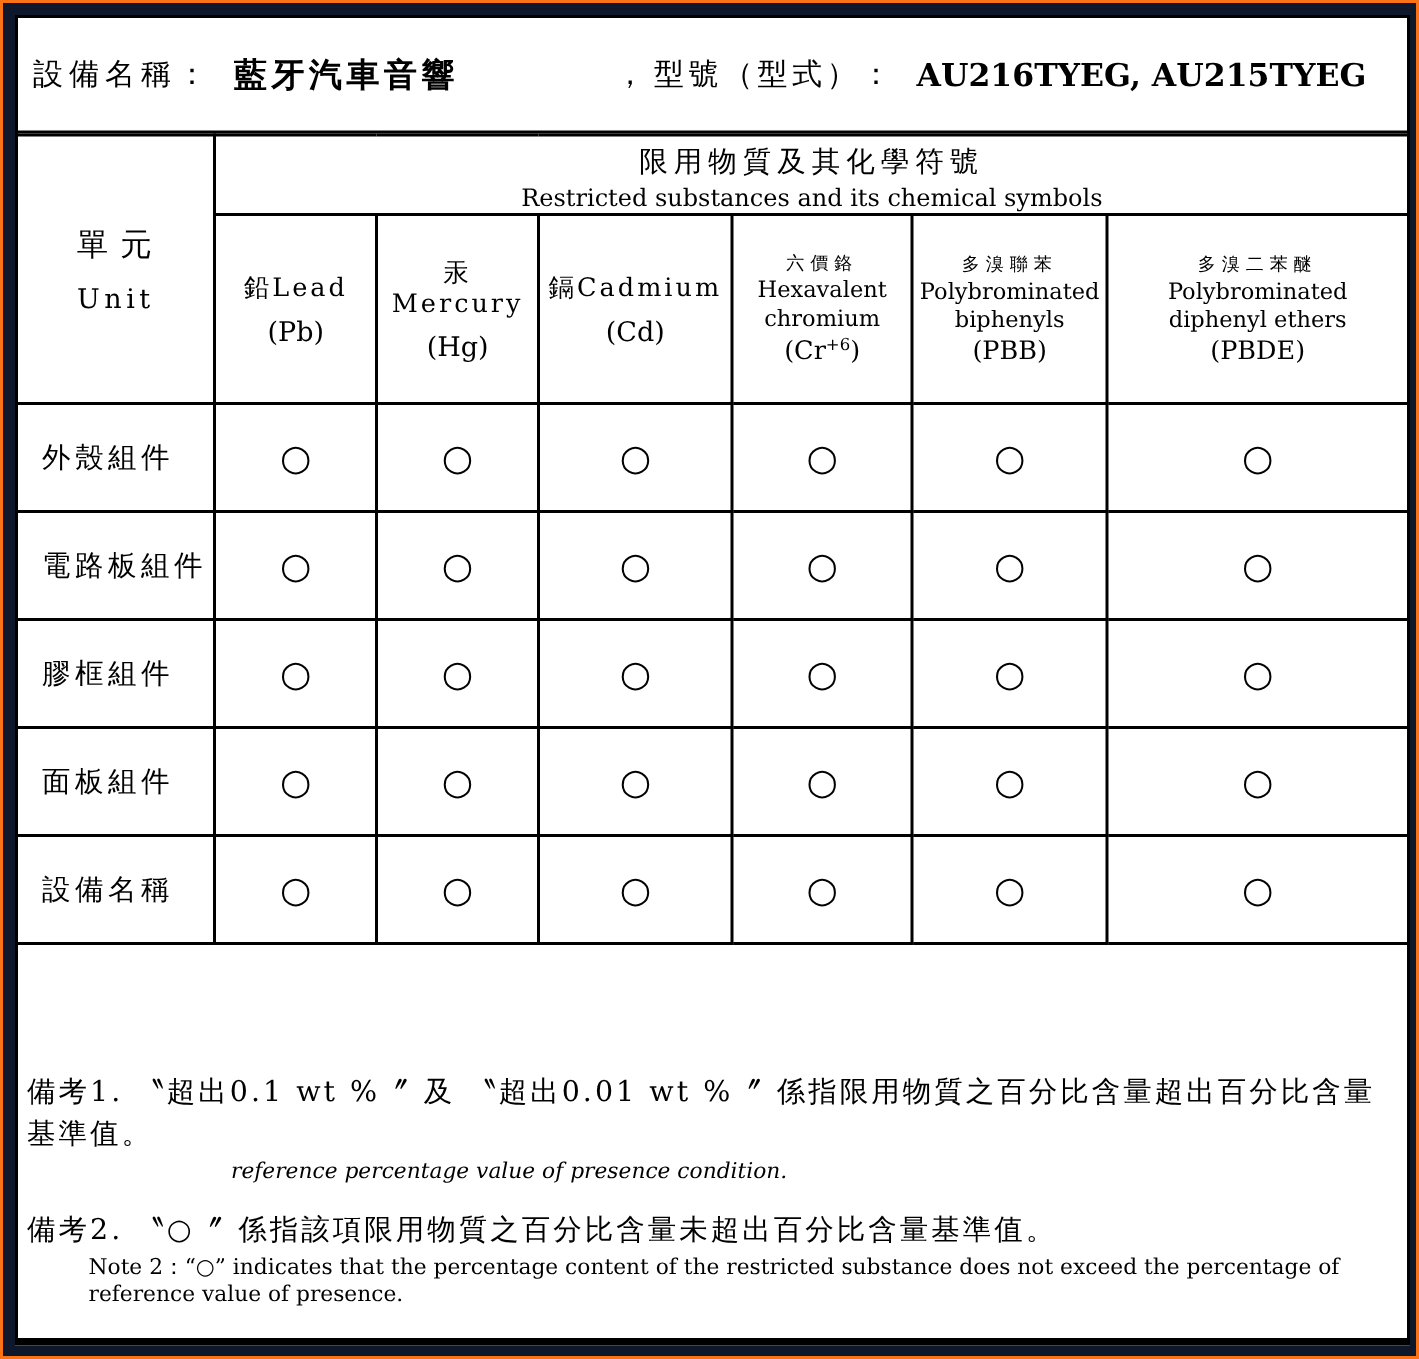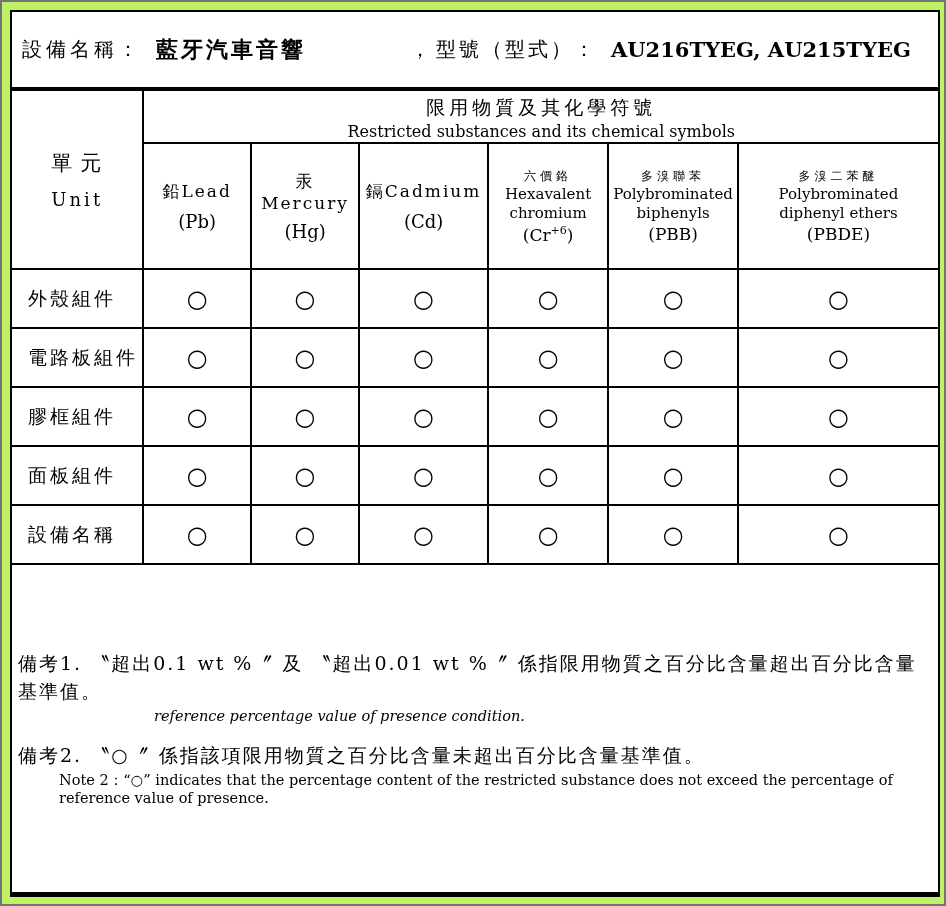--- a/index.html
+++ b/index.html
@@ -1,22 +1,22 @@
 <!DOCTYPE html>
 <html><head>
 <meta charset="utf-8">
 <style>
   * { box-sizing: border-box; margin: 0; padding: 0; }
   html, body { background: #fff; }
   .canvas {
     position: relative;
     width: 946px;
     height: 906px;
-    background: #bef264;
-    border: 2px solid #737373;
+    background: #0f172a;
+    border: 2px solid #f97316;
     font-family: "DejaVu Serif", "Liberation Serif", serif;
     color: #000;
     overflow: hidden;
   }
   .doc {
     position: absolute;
     left: 8px; top: 8px;
     width: 930px; height: 887px;
     border: 2px solid #000;
     border-bottom-width: 5px;
@@ -46,21 +46,21 @@
     border: 2px solid #000;
     text-align: center;
     vertical-align: middle;
     padding: 0;
     overflow: hidden;
   }
   table.rohs td.outer-l { border-left: none; }
   table.rohs td.outer-r { border-right: none; }
   tr.group-row { height: 53px; }
   tr.colhead-row { height: 126px; }
-  tr.data-row { height: 59px; }
+  tr.data-row { height: 72px; }
   .unit-zh { font-size: 21px; letter-spacing: 8px; padding-left: 6px; }
   .unit-en { font-size: 18px; letter-spacing: 3px; margin-top: 12px; }
   .group-zh { font-size: 19px; letter-spacing: 4px; padding-top: 2px; }
   .group-en { font-size: 16px; margin-top: 1px; }
   .ch-line1 { font-size: 17px; letter-spacing: 2px; }
   .ch-zh    { font-size: 12px; letter-spacing: 4px; }
   .ch-en    { font-size: 15px; line-height: 19px; }
   .ch-sym   { font-size: 18px; margin-top: 8px; }
   .ch-sym-tight { font-size: 17px; margin-top: 1px; }
   .sup { font-size: 11px; vertical-align: super; }

